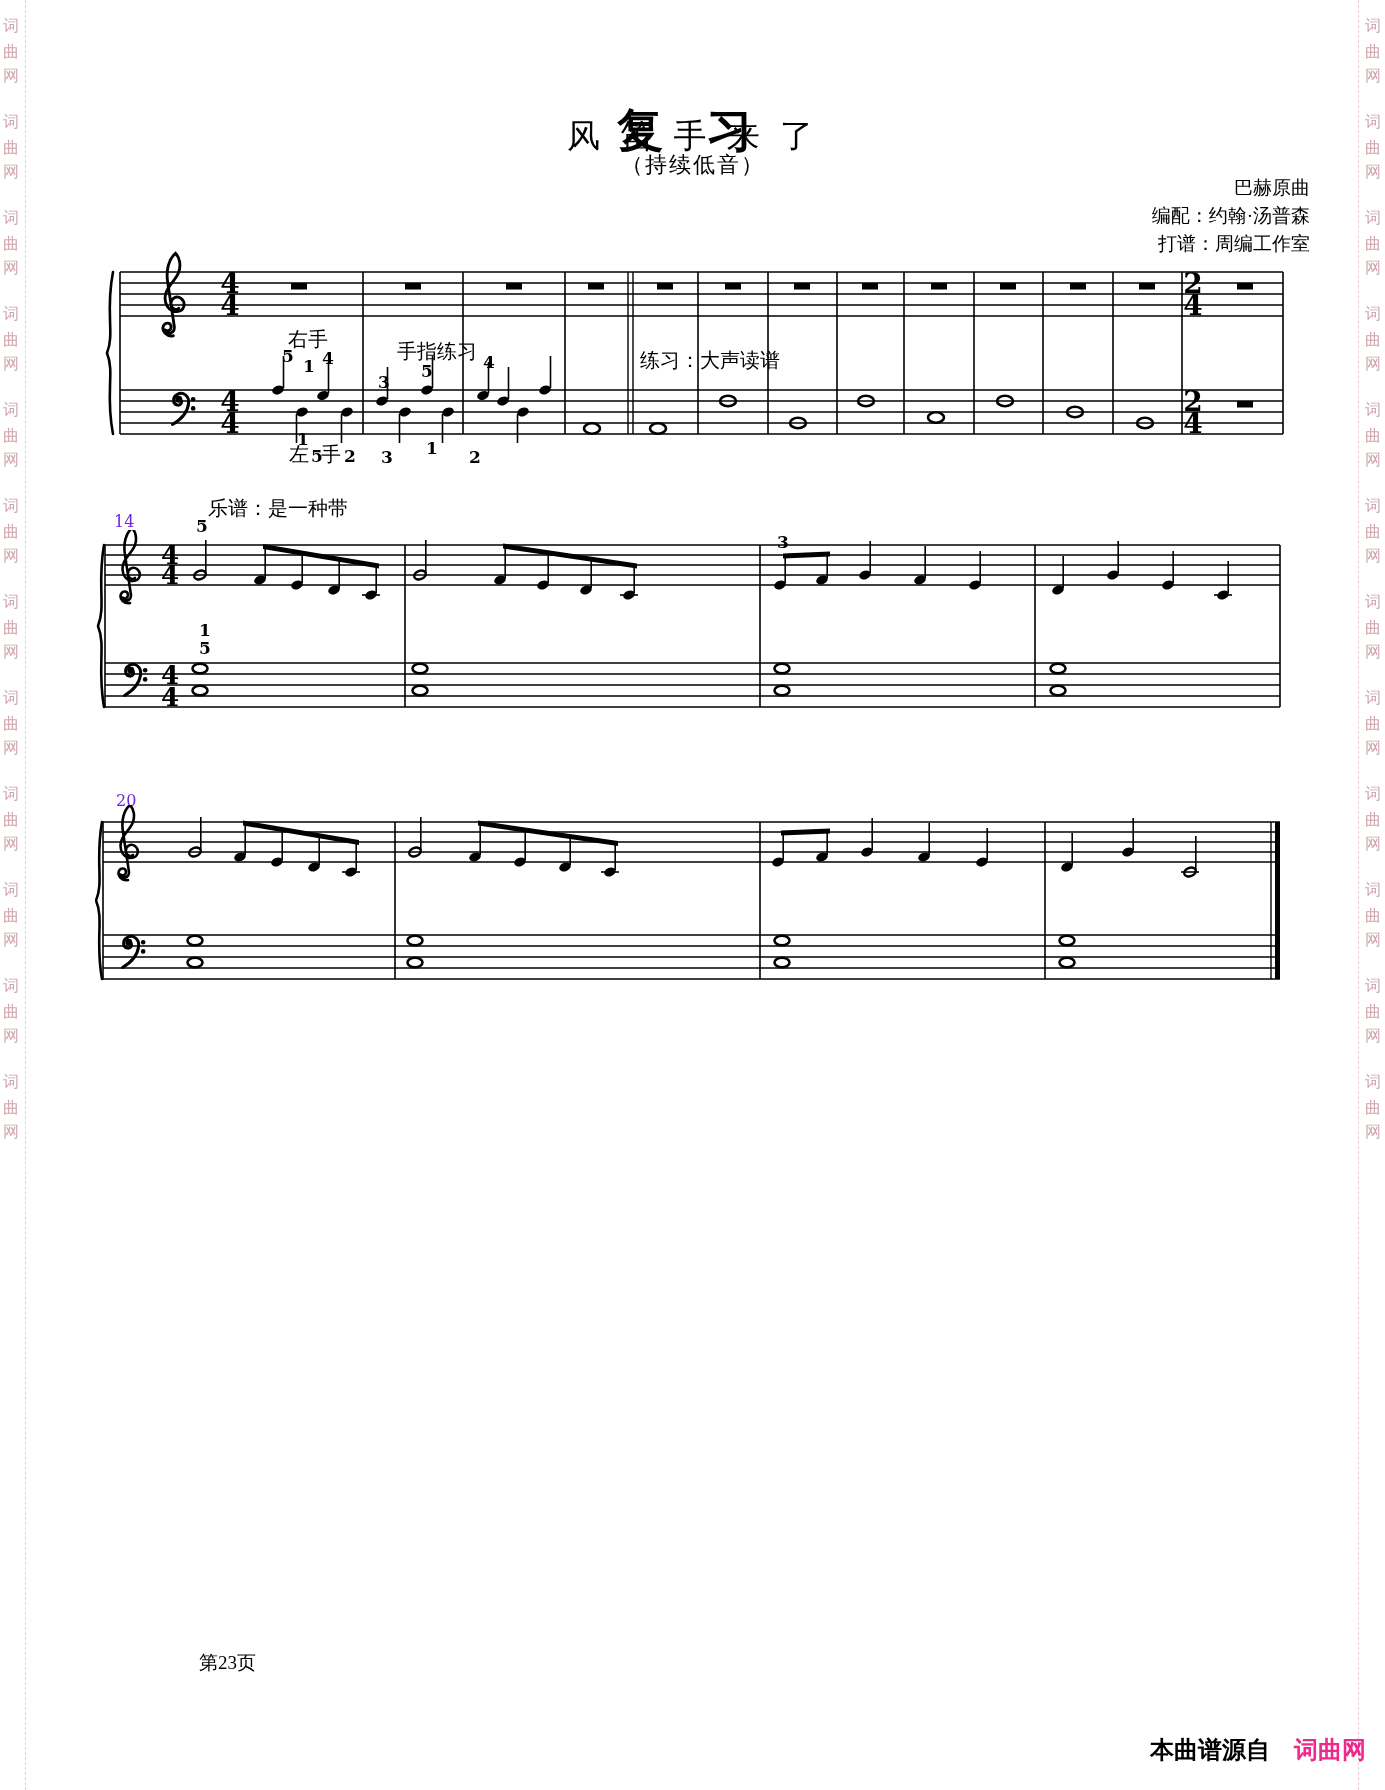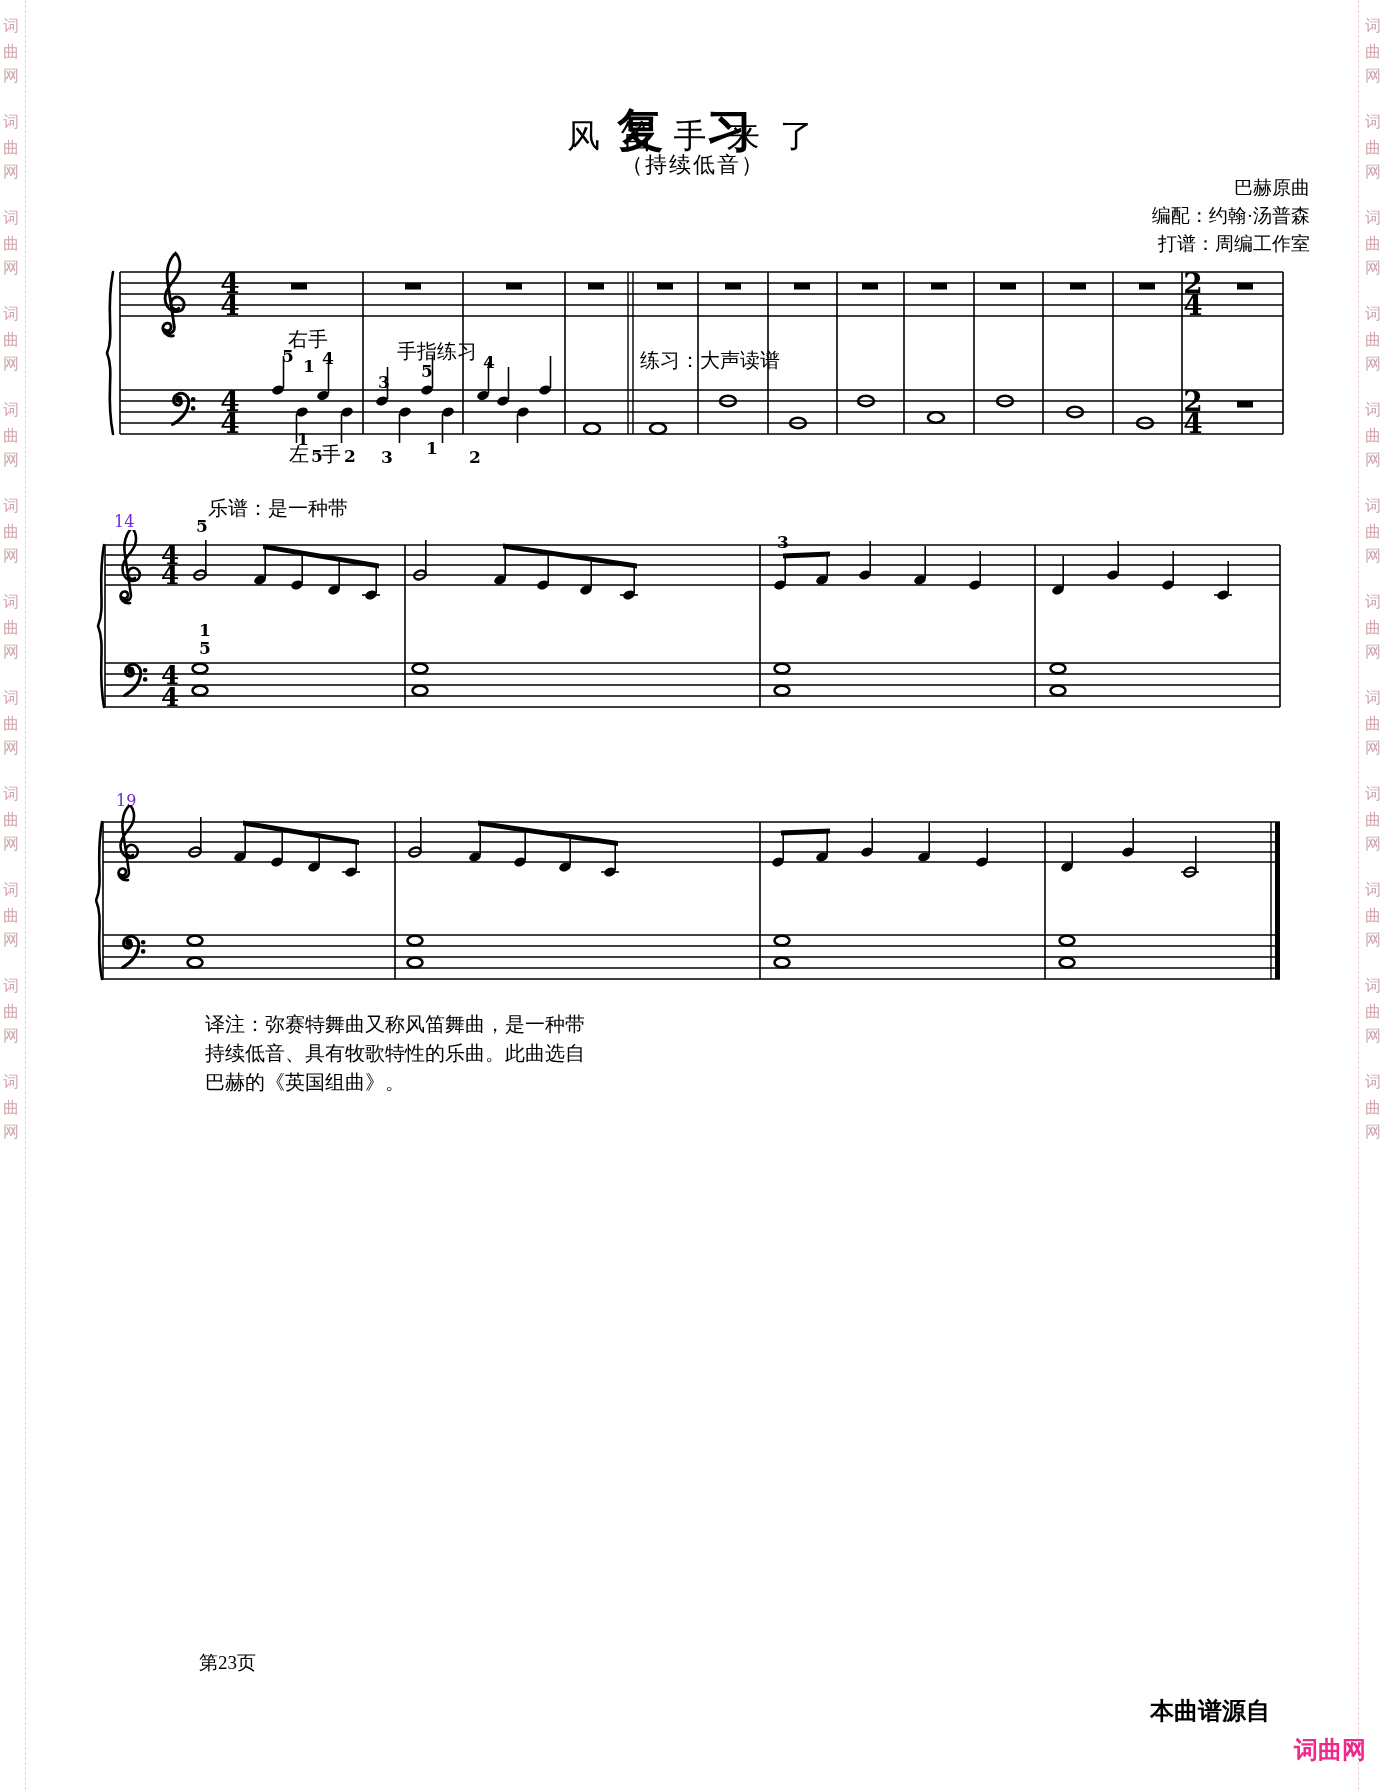--- a/index.html
+++ b/index.html
@@ -10,21 +10,21 @@
   .title{font-size:46px;font-weight:bold;letter-spacing:16px;margin-top:48px;}
   .subtitle{font-size:33px;letter-spacing:6px;}
   .subsub{font-size:22px;letter-spacing:2px;}
   .credits{position:absolute;right:75px;top:174px;text-align:right;font-size:19px;line-height:28px;}
   .source{left:105px;top:220px;font-size:19px;}
   .ann{font-size:20px;}
   .fing{font-size:17px;font-weight:bold;font-family:"DejaVu Serif",serif;}
   .mnum{font-size:16px;color:#6d28d9;font-family:"DejaVu Serif",serif;}
   .noteblock{left:205px;top:1010px;font-size:20px;line-height:29px;}
   .pageno{left:199px;top:1650px;font-size:19px;}
-  .foot-black{left:1150px;top:1695px;font-size:24px;font-weight:bold;font-family:"Liberation Sans",sans-serif;}
+  .foot-black{left:1150px;top:1734px;font-size:24px;font-weight:bold;font-family:"Liberation Sans",sans-serif;}
   .foot-pink{left:1294px;top:1734px;font-size:24px;font-weight:bold;font-family:"Liberation Sans",sans-serif;color:#f0288c;}
   .wm-col{position:absolute;top:4px;display:flex;flex-direction:column;gap:18px;}
   .wm-col.left{left:3px;} .wm-col.right{left:1365px;}
   .wm-group{writing-mode:vertical-lr;text-orientation:upright;font-size:16px;letter-spacing:26px;
             color:#cfa6ab;line-height:1;}
   .wm-line{position:absolute;top:0;bottom:0;width:0;border-left:1px dashed #e8cdd2;}
   .wm-line.left{left:25px;} .wm-line.right{left:1358px;}
   .sys{position:absolute;left:95px;}
   svg .sl{stroke:#000;stroke-width:1.3;}
   svg .bl{stroke:#000;stroke-width:1.6;}
@@ -308,21 +308,21 @@
         <ellipse class="nw" cx="105" cy="160.5" rx="7.5" ry="4.8"></ellipse>
       <ellipse class="nw" cx="325" cy="138.5" rx="7.5" ry="4.8"></ellipse>
         <ellipse class="nw" cx="325" cy="160.5" rx="7.5" ry="4.8"></ellipse>
       <ellipse class="nw" cx="687" cy="138.5" rx="7.5" ry="4.8"></ellipse>
         <ellipse class="nw" cx="687" cy="160.5" rx="7.5" ry="4.8"></ellipse>
       <ellipse class="nw" cx="963" cy="138.5" rx="7.5" ry="4.8"></ellipse>
         <ellipse class="nw" cx="963" cy="160.5" rx="7.5" ry="4.8"></ellipse>
     </g>
   </svg>
 
-  <span class="t mnum" style="left:116px;top:791px">19</span>
+  <span class="t mnum" style="left:116px;top:791px">20</span>
 
   <svg class="sys" style="top:805px" width="1200" height="190" viewBox="0 0 1200 190">
     <g>
       <path class="clef" stroke-width="3.5" d="M7,17 C0,56 9,77 1,95.5 C9,114 0,135 7,174"></path>
     </g>
     <g>
       <line class="sl" x1="8" y1="17" x2="1185" y2="17"></line>
         <line class="sl" x1="8" y1="27" x2="1185" y2="27"></line>
       <line class="sl" x1="8" y1="37" x2="1185" y2="37"></line>
         <line class="sl" x1="8" y1="47" x2="1185" y2="47"></line>
@@ -399,23 +399,18 @@
         <ellipse class="nw" cx="100" cy="157.5" rx="7.5" ry="4.8"></ellipse>
       <ellipse class="nw" cx="320" cy="135.5" rx="7.5" ry="4.8"></ellipse>
         <ellipse class="nw" cx="320" cy="157.5" rx="7.5" ry="4.8"></ellipse>
       <ellipse class="nw" cx="687" cy="135.5" rx="7.5" ry="4.8"></ellipse>
         <ellipse class="nw" cx="687" cy="157.5" rx="7.5" ry="4.8"></ellipse>
       <ellipse class="nw" cx="972" cy="135.5" rx="7.5" ry="4.8"></ellipse>
         <ellipse class="nw" cx="972" cy="157.5" rx="7.5" ry="4.8"></ellipse>
     </g>
   </svg>
 
-  <div class="t noteblock">
-    <div>译注：弥赛特舞曲又称风笛舞曲，是一种带</div>
-    <div>持续低音、具有牧歌特性的乐曲。此曲选自</div>
-    <div>巴赫的《英国组曲》。</div>
-  </div>
 
   <span class="t pageno">第23页</span>
   <span class="t foot-black">本曲谱源自</span>
   <span class="t foot-pink">词曲网</span>
 
 </div>
 
 </body></html>

